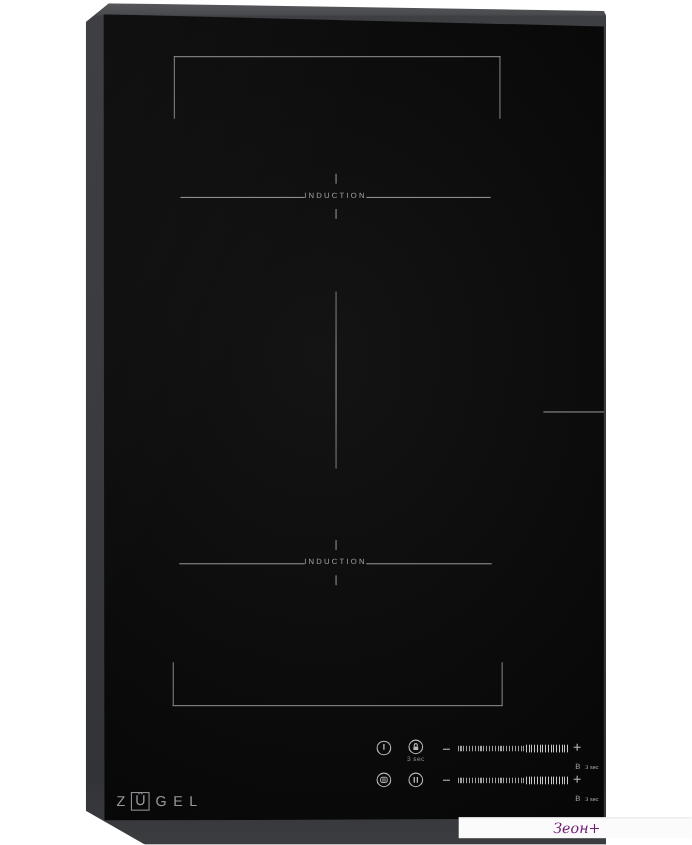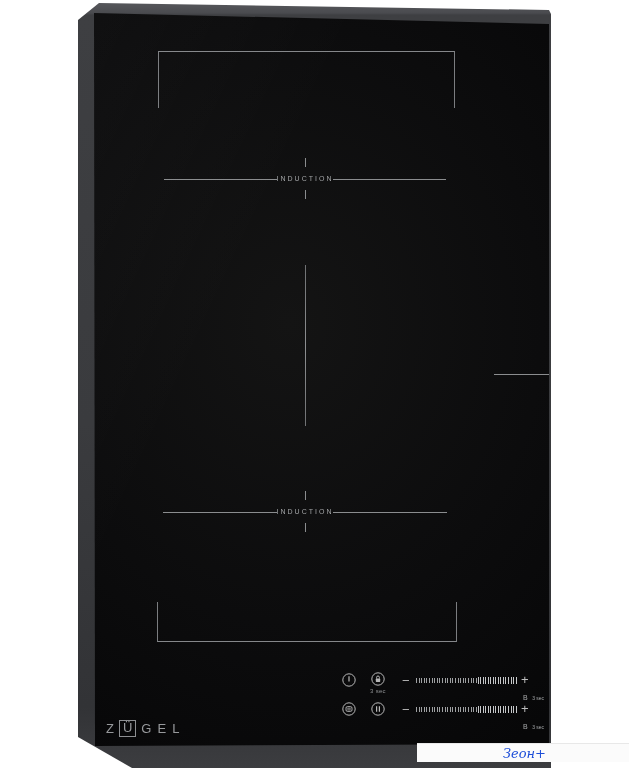--- a/index.html
+++ b/index.html
@@ -74,21 +74,21 @@
     border:1px solid #8d8f92;padding:1px 3px 2px 3px;margin-right:5px;line-height:12px;
   }
   .logo .lgel{letter-spacing:6px;}
   
   .wm-strip{
     position:absolute;left:417px;top:743px;width:212px;height:19px;background:#fbfbfb;
     display:flex;align-items:center;justify-content:flex-end;box-sizing:border-box;
     padding-right:83px;border-top:1px solid #e8e8e8;
   }
   .wm-text{
-    color:#1d4ed8;font-family:"DejaVu Serif",serif;font-style:italic;font-size:13px;
+    color:#701a75;font-family:"DejaVu Serif",serif;font-style:italic;font-size:13px;
     white-space:nowrap;
   }
   svg .st{stroke:#b8b8b8;fill:none;}
 </style>
 </head>
 <body>
 
 <div id="stage">
 
   <div class="hob-body"></div>

